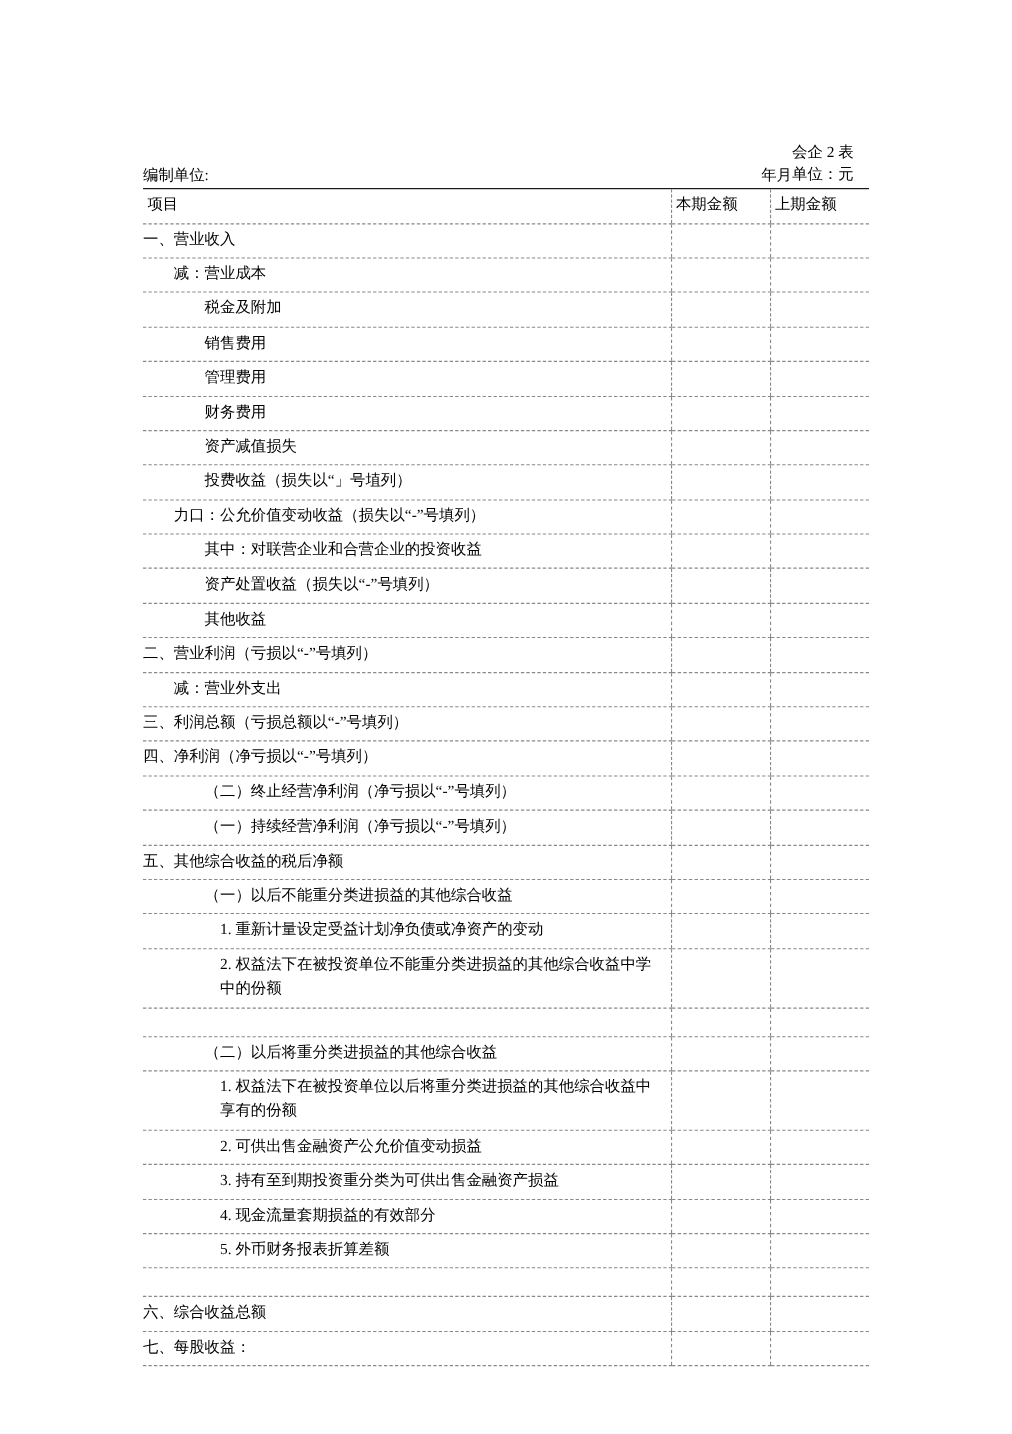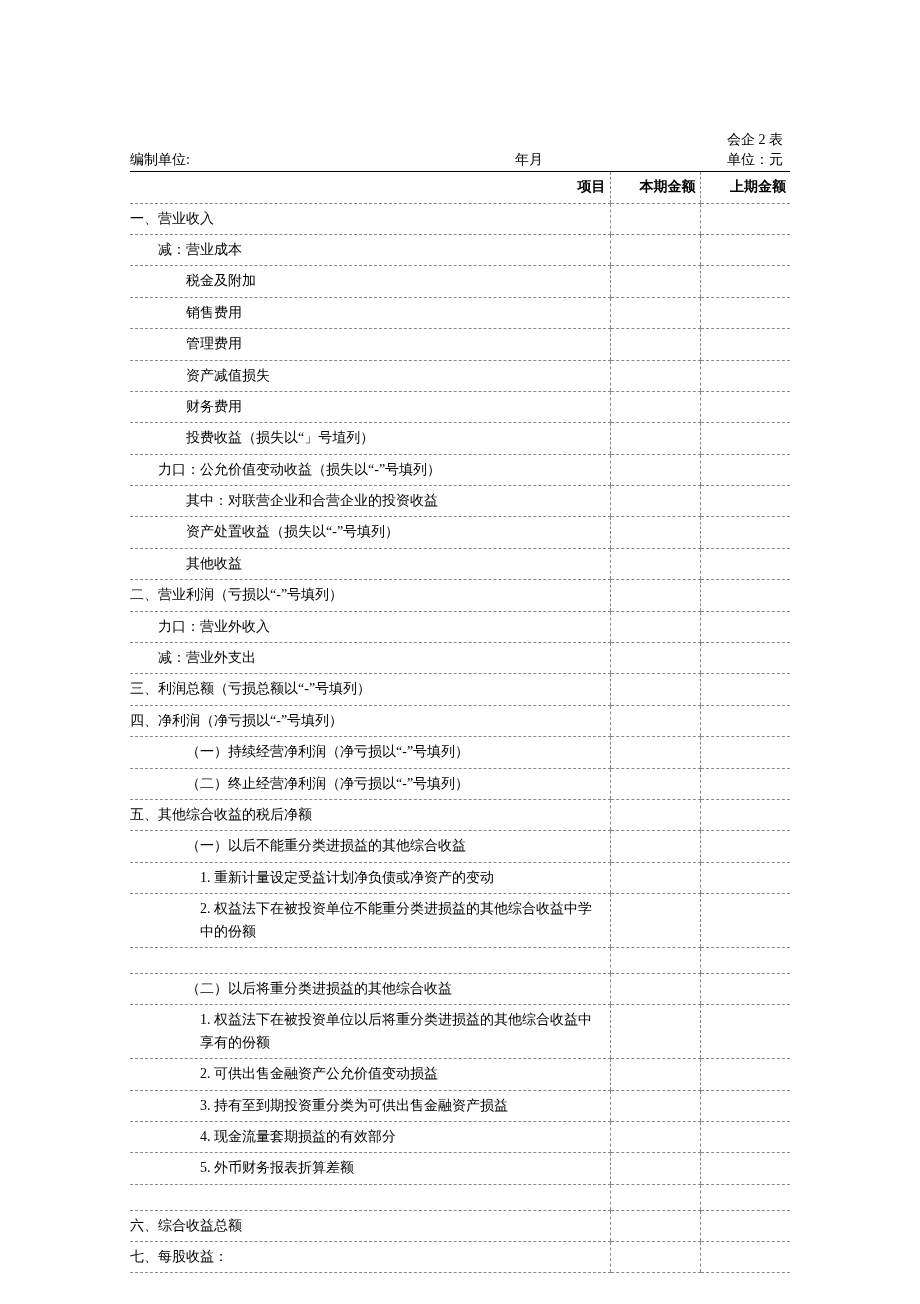--- a/index.html
+++ b/index.html
@@ -15,47 +15,47 @@
       display: flex;
       align-items: flex-end;
       margin-bottom: 2px;
     }
     .header-left {
       display: flex;
       gap: 4px;
     }
     .header-center {
       flex: 1;
-      text-align: center;
+      text-align: right;
       padding-left: 148px;
       font-family: Liberation Serif, serif;
     }
     .header-right {
-      text-align: center;
+      text-align: left;
       width: 70px;
     }
     .right-stack {
       line-height: 1.4;
     }
     table {
       width: 100%;
       border-collapse: collapse;
       table-layout: fixed;
     }
     th, td {
       border-top: 1px dashed #888;
       border-bottom: 1px dashed #888;
       padding: 4px 4px;
       vertical-align: middle;
       line-height: 1.6;
       height: 26px;
     }
     th {
-      text-align: right;
-      font-weight: bold;
+      text-align: left;
+      font-weight: normal;
     }
     thead tr th {
       border-top: 1px solid #000;
     }
     td.col-item {
       text-align: left;
     }
     td.col-amt {
       text-align: center;
       border-left: 1px dashed #888;
@@ -122,30 +122,30 @@
         <td class="col-item indent-2">销售费用</td>
         <td class="col-amt"></td>
         <td class="col-amt"></td>
       </tr>
       <tr>
         <td class="col-item indent-2">管理费用</td>
         <td class="col-amt"></td>
         <td class="col-amt"></td>
       </tr>
       <tr>
+        <td class="col-item indent-2">财务费用</td>
+        <td class="col-amt"></td>
+        <td class="col-amt"></td>
+      </tr>
+      <tr>
         <td class="col-item indent-2">资产减值损失</td>
         <td class="col-amt"></td>
         <td class="col-amt"></td>
       </tr>
       <tr>
-        <td class="col-item indent-2">财务费用</td>
-        <td class="col-amt"></td>
-        <td class="col-amt"></td>
-      </tr>
-      <tr>
         <td class="col-item indent-2">投费收益（损失以“」号埴列）</td>
         <td class="col-amt"></td>
         <td class="col-amt"></td>
       </tr>
       <tr>
         <td class="col-item indent-1">力口：公允价值变动收益（损失以“-”号填列）</td>
         <td class="col-amt"></td>
         <td class="col-amt"></td>
       </tr>
       <tr>
@@ -162,46 +162,41 @@
         <td class="col-item indent-2">其他收益</td>
         <td class="col-amt"></td>
         <td class="col-amt"></td>
       </tr>
       <tr>
         <td class="col-item indent-0">二、营业利润（亏损以“-”号填列）</td>
         <td class="col-amt"></td>
         <td class="col-amt"></td>
       </tr>
       <tr>
-        <td class="col-item indent-1">力口：营业外收入</td>
-        <td class="col-amt"></td>
-        <td class="col-amt"></td>
-      </tr>
-      <tr>
         <td class="col-item indent-1">减：营业外支出</td>
         <td class="col-amt"></td>
         <td class="col-amt"></td>
       </tr>
       <tr>
         <td class="col-item indent-0">三、利润总额（亏损总额以“-”号填列）</td>
         <td class="col-amt"></td>
         <td class="col-amt"></td>
       </tr>
       <tr>
         <td class="col-item indent-0">四、净利润（净亏损以“-”号填列）</td>
         <td class="col-amt"></td>
         <td class="col-amt"></td>
       </tr>
       <tr>
+        <td class="col-item indent-2">（二）终止经营净利润（净亏损以“-”号填列）</td>
+        <td class="col-amt"></td>
+        <td class="col-amt"></td>
+      </tr>
+      <tr>
         <td class="col-item indent-2">（一）持续经营净利润（净亏损以“-”号填列）</td>
-        <td class="col-amt"></td>
-        <td class="col-amt"></td>
-      </tr>
-      <tr>
-        <td class="col-item indent-2">（二）终止经营净利润（净亏损以“-”号填列）</td>
         <td class="col-amt"></td>
         <td class="col-amt"></td>
       </tr>
       <tr>
         <td class="col-item indent-0">五、其他综合收益的税后净额</td>
         <td class="col-amt"></td>
         <td class="col-amt"></td>
       </tr>
       <tr>
         <td class="col-item indent-2">（一）以后不能重分类进损益的其他综合收益</td>

